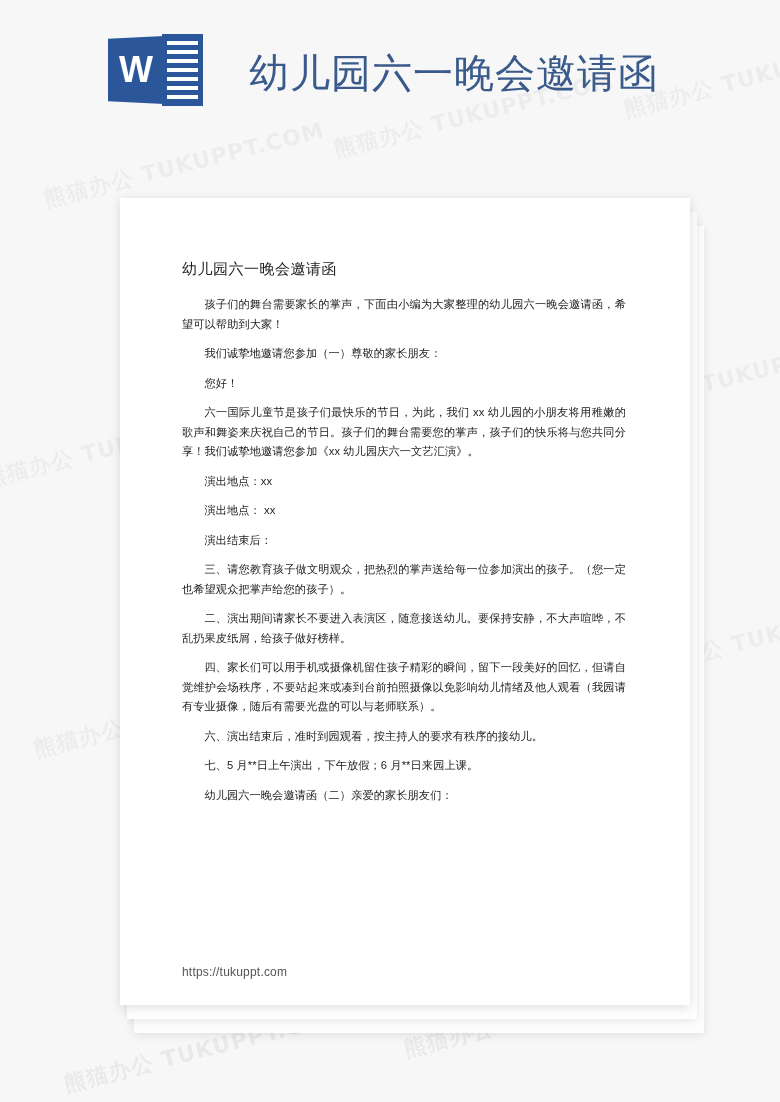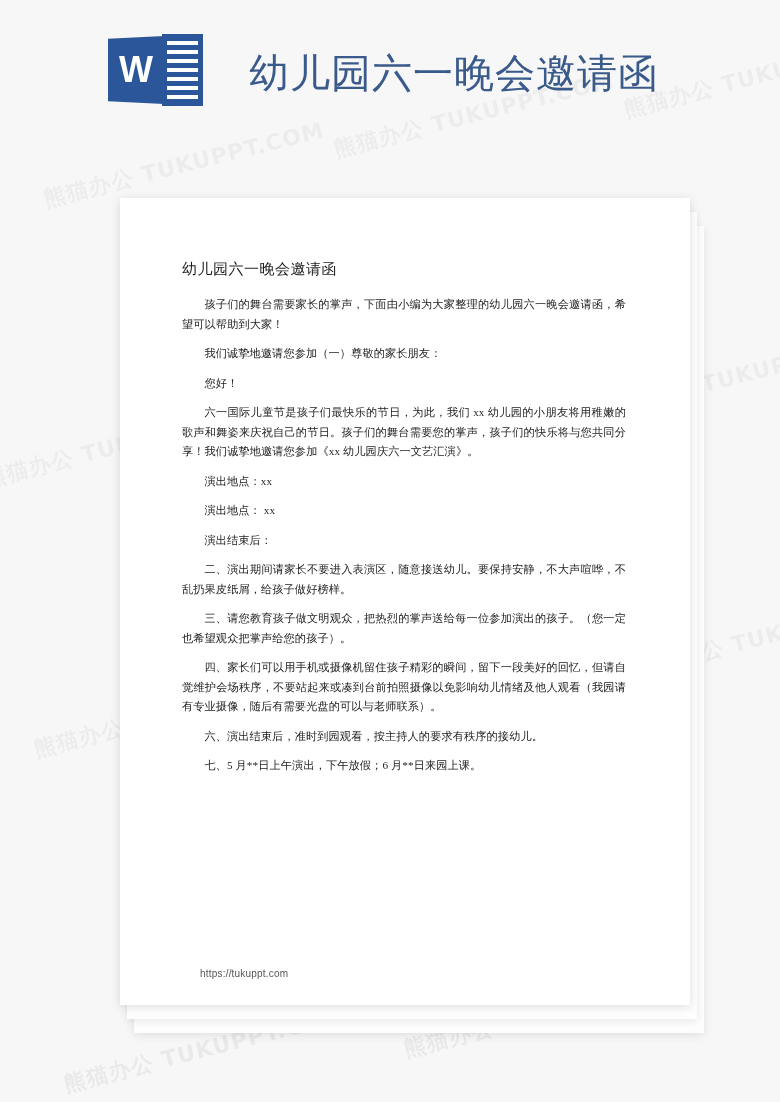--- a/index.html
+++ b/index.html
@@ -147,35 +147,35 @@
 
   .doc-heading {
     font-family: "DejaVu Serif", serif;
     font-size: 15px;
     color: #1d1d1d;
     font-weight: normal;
     margin: 0 0 16px 0;
     letter-spacing: 0.5px;
   }
   .doc-p {
-    font-family: Liberation Serif, serif;
+    font-family: Liberation Sans, sans-serif;
     font-size: 11.2px;
     line-height: 19.5px;
     color: #232323;
     margin: 0 0 10px 0;
     text-align: justify;
     text-indent: 2em;
     letter-spacing: 0.1px;
   }
   .doc-footer {
     position: absolute;
-    left: 80px;
+    left: 62px;
     bottom: 26px;
     font-family: "Liberation Sans", sans-serif;
-    font-size: 10px;
+    font-size: 12px;
     color: #555555;
     letter-spacing: 0.2px;
   }
 </style>
 </head>
 <body>
 
 <div class="header">
   <div class="word-icon">
     <div class="wi-left"></div>
@@ -199,25 +199,26 @@
   <div class="page-front">
     <div class="page-inner">
       <div class="doc-heading">幼儿园六一晚会邀请函</div>
       <p class="doc-p">孩子们的舞台需要家长的掌声，下面由小编为大家整理的幼儿园六一晚会邀请函，希望可以帮助到大家！</p>
       <p class="doc-p">我们诚挚地邀请您参加（一）尊敬的家长朋友：</p>
       <p class="doc-p">您好！</p>
       <p class="doc-p">六一国际儿童节是孩子们最快乐的节日，为此，我们 xx 幼儿园的小朋友将用稚嫩的歌声和舞姿来庆祝自己的节日。孩子们的舞台需要您的掌声，孩子们的快乐将与您共同分享！我们诚挚地邀请您参加《xx 幼儿园庆六一文艺汇演》。</p>
       <p class="doc-p">演出地点：xx</p>
       <p class="doc-p">演出地点： xx</p>
       <p class="doc-p">演出结束后：</p>
+      <p class="doc-p">三、请您教育孩子做文明观众，把热烈的掌声送给每一位参加演出的孩子。（您一定也希望观众把掌声给您的孩子）。</p>
       <p class="doc-p">二、演出期间请家长不要进入表演区，随意接送幼儿。要保持安静，不大声喧哗，不乱扔果皮纸屑，给孩子做好榜样。</p>
-      <p class="doc-p">三、请您教育孩子做文明观众，把热烈的掌声送给每一位参加演出的孩子。（您一定也希望观众把掌声给您的孩子）。</p>
       <p class="doc-p">四、家长们可以用手机或摄像机留住孩子精彩的瞬间，留下一段美好的回忆，但请自觉维护会场秩序，不要站起来或凑到台前拍照摄像以免影响幼儿情绪及他人观看（我园请有专业摄像，随后有需要光盘的可以与老师联系）。</p>
       <p class="doc-p">六、演出结束后，准时到园观看，按主持人的要求有秩序的接幼儿。</p>
       <p class="doc-p">七、5 月**日上午演出，下午放假；6 月**日来园上课。</p>
+      <p class="doc-p">幼儿园六一晚会邀请函（二）亲爱的家长朋友们：</p>
     </div>
     <div class="doc-footer">https://tukuppt.com</div>
   </div>
 </div>
 
 <div class="watermark-layer">
   <div class="wm" style="left:40px;  top:150px;  font-size:22px;">熊猫办公 TUKUPPT.COM</div>
   <div class="wm" style="left:330px; top:100px;  font-size:22px;">熊猫办公 TUKUPPT.COM</div>
   <div class="wm" style="left:620px; top:60px;   font-size:22px;">熊猫办公 TUKUPPT.COM</div>
   <div class="wm" style="left:-20px; top:430px;  font-size:22px;">熊猫办公 TUKUPPT.COM</div>

